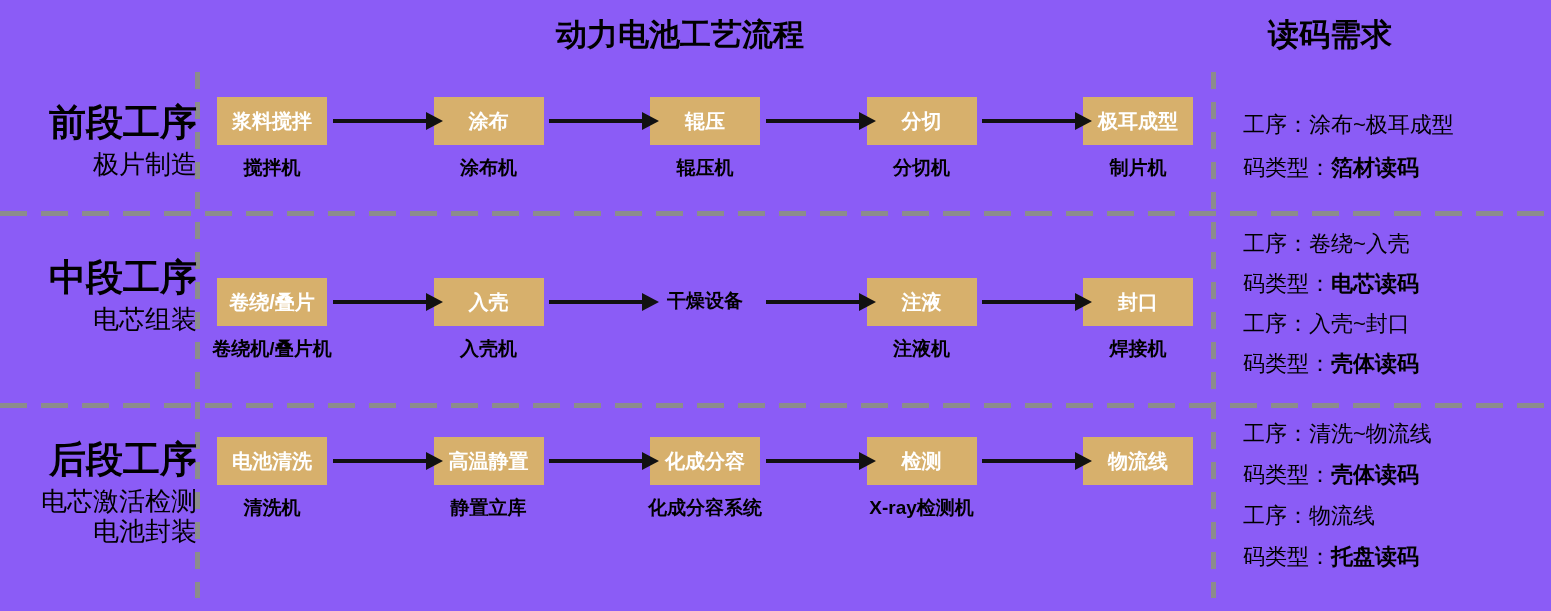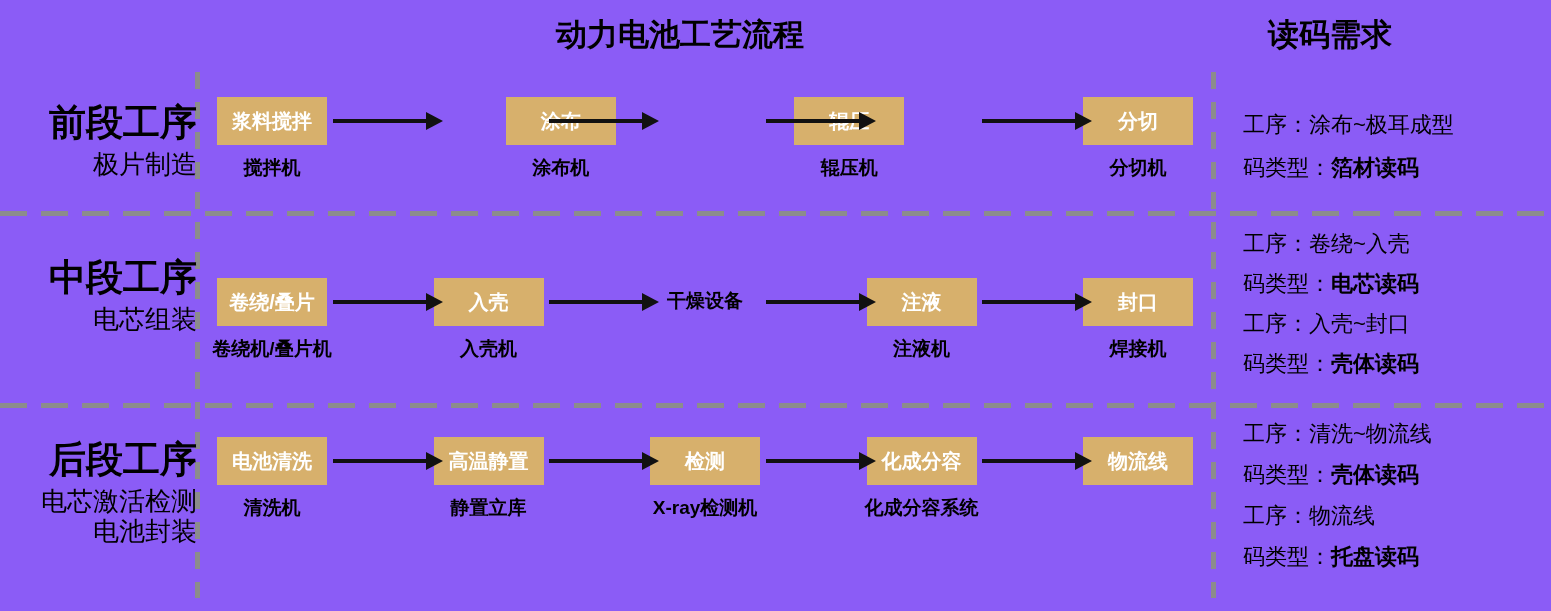--- a/index.html
+++ b/index.html
@@ -69,20 +69,24 @@
       <div class="machine">涂布机</div>
     </div>
     <div class="step">
       <div class="box">辊压</div>
       <div class="machine">辊压机</div>
     </div>
     <div class="step">
       <div class="box">分切</div>
       <div class="machine">分切机</div>
     </div>
+    <div class="step">
+      <div class="box">极耳成型</div>
+      <div class="machine">制片机</div>
+    </div>
     <div class="arrow a1"></div>
     <div class="arrow a2"></div>
     <div class="arrow a3"></div>
     <div class="arrow a4"></div>
   </div>
   <div class="reqs reqs-1">
     <div class="req-line"><span class="req-prefix">工序：</span><span class="req-value">涂布~极耳成型</span></div>
     <div class="req-line"><span class="req-prefix">码类型：</span><span class="req-value bold">箔材读码</span></div>
   </div>
 
@@ -130,26 +134,26 @@
   <div class="flow flow-3">
     <div class="step">
       <div class="box">电池清洗</div>
       <div class="machine">清洗机</div>
     </div>
     <div class="step">
       <div class="box">高温静置</div>
       <div class="machine">静置立库</div>
     </div>
     <div class="step">
+      <div class="box">化成分容</div>
+      <div class="machine">化成分容系统</div>
+    </div>
+    <div class="step">
       <div class="box">检测</div>
       <div class="machine">X-ray检测机</div>
-    </div>
-    <div class="step">
-      <div class="box">化成分容</div>
-      <div class="machine">化成分容系统</div>
     </div>
     <div class="step">
       <div class="box">物流线</div>
     </div>
     <div class="arrow a1"></div>
     <div class="arrow a2"></div>
     <div class="arrow a3"></div>
     <div class="arrow a4"></div>
   </div>
   <div class="reqs reqs-3">

